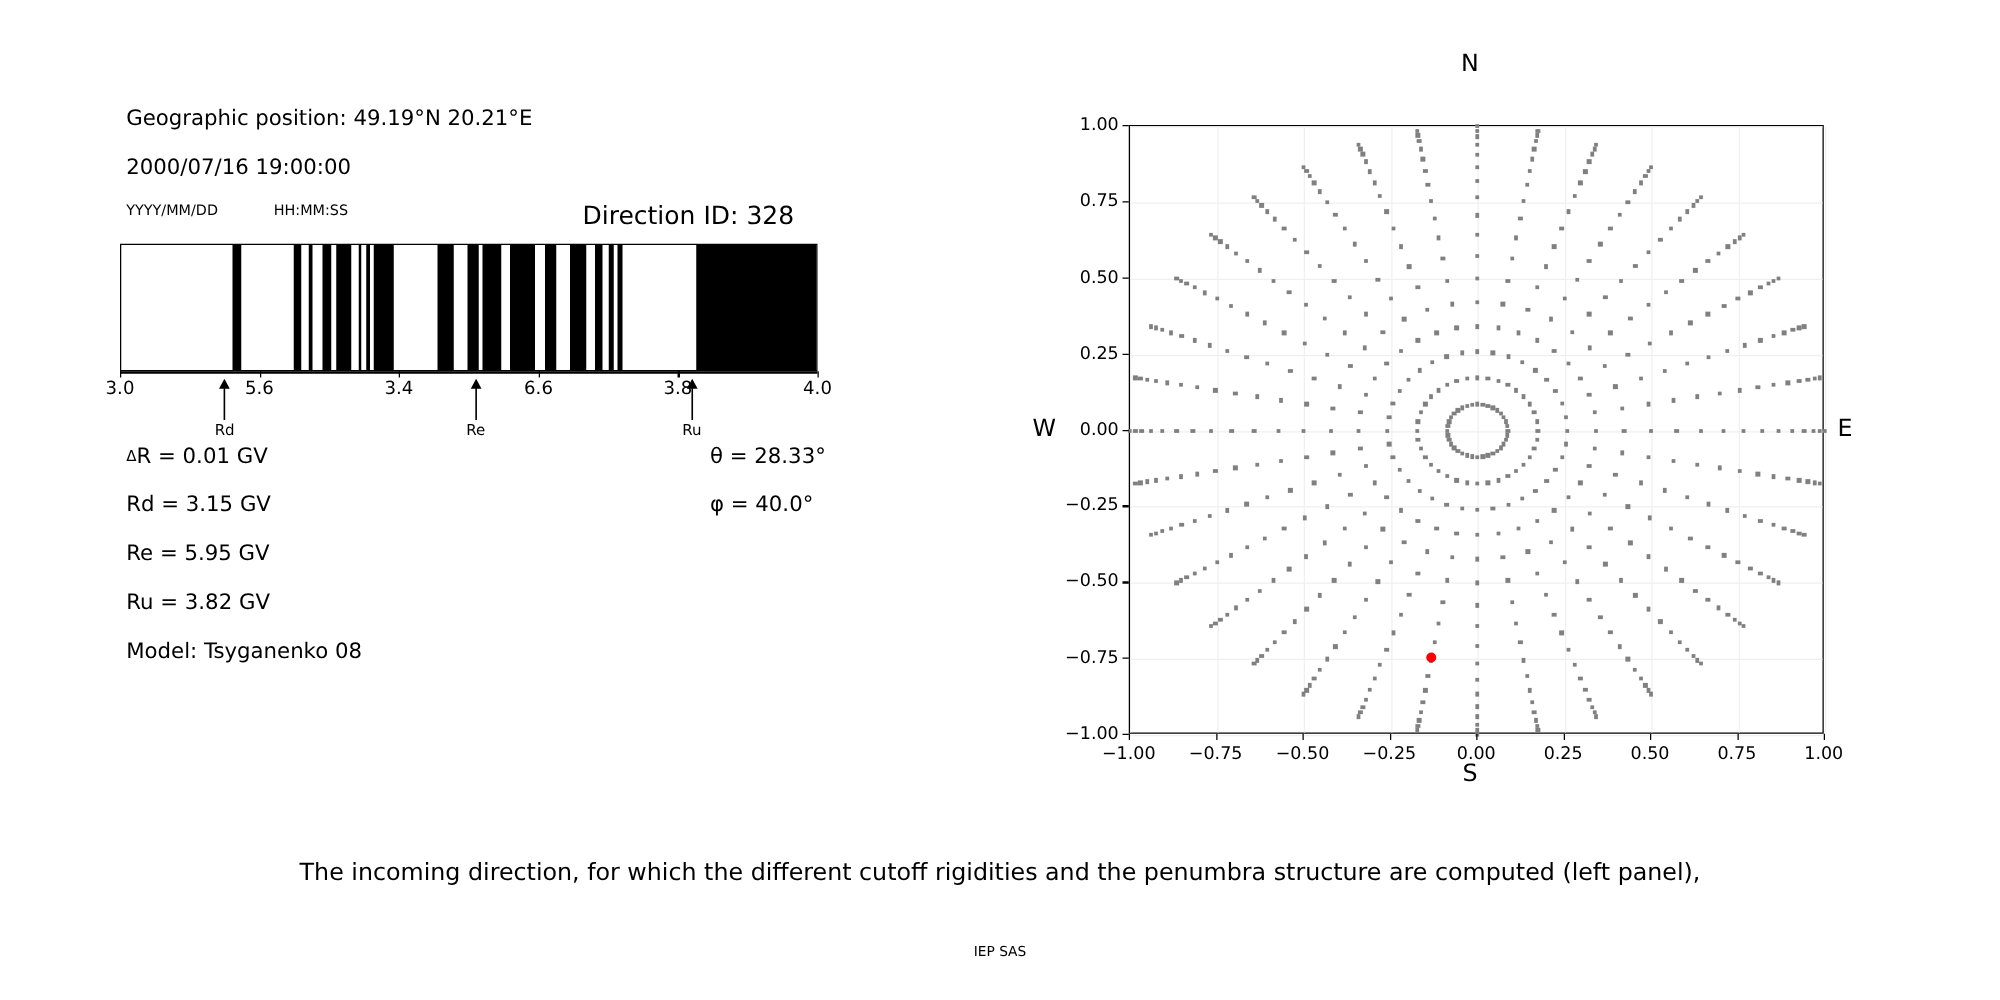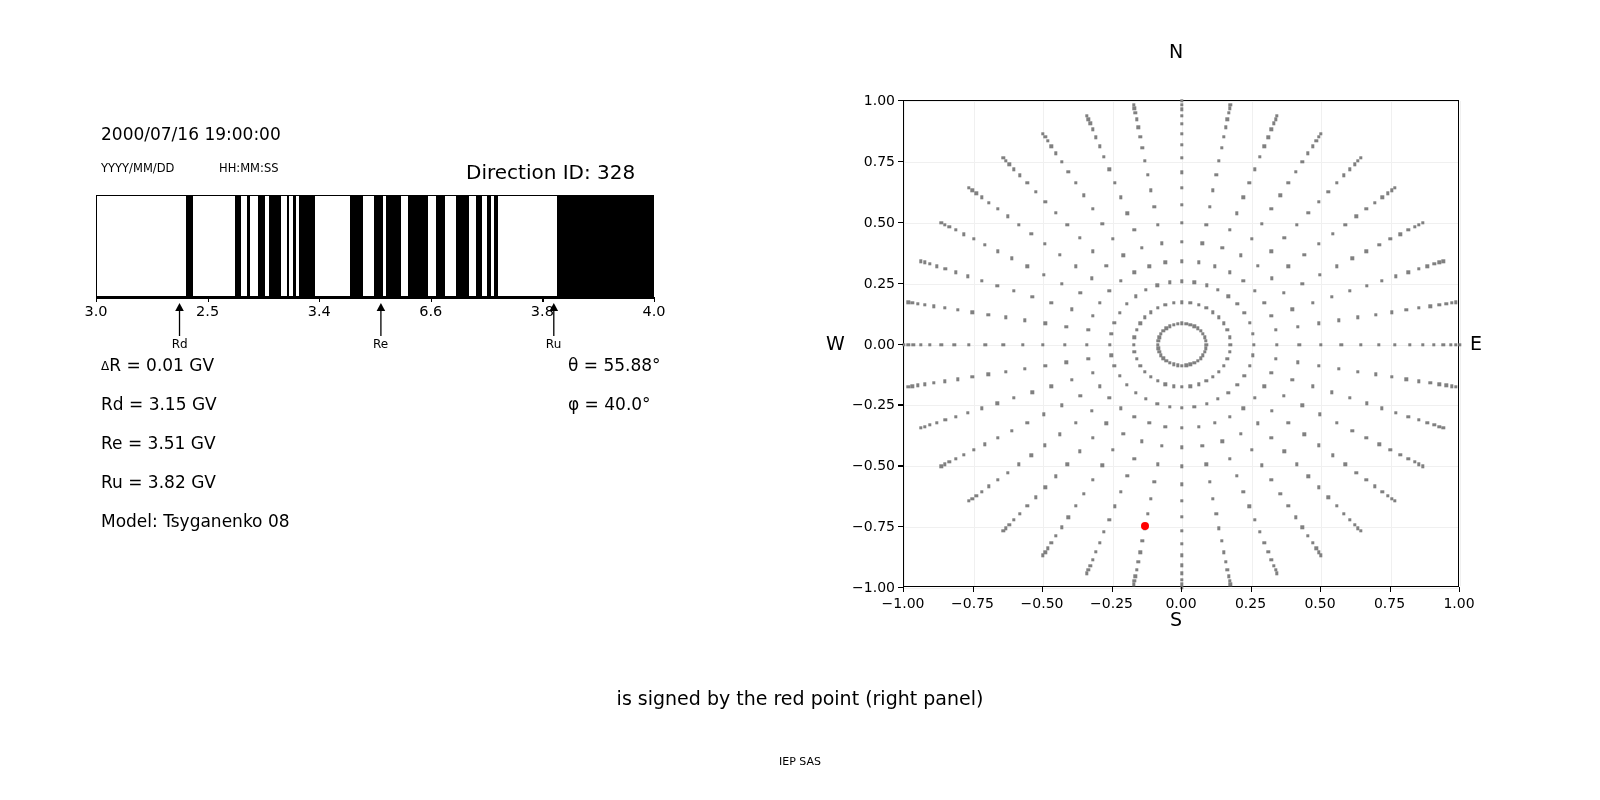--- a/index.html
+++ b/index.html
@@ -83,20 +83,21 @@
   #caption{left:0;top:682px;width:1600px;text-align:center;
       font-size:19px;line-height:32px;}
   #footer{left:0;top:755px;width:1600px;text-align:center;
       font-size:11px;}
 </style>
 </head>
 <body>
 
 <div class="abs" id="left-panel">
 
+  <div class="abs info-line" id="geo-position">Geographic position: 49.19°N 20.21°E</div>
 
   <div class="abs info-line" id="datetime">2000/07/16 19:00:00</div>
 
   <div class="abs" id="fmt-date">YYYY/MM/DD</div>
 
   <div class="abs" id="fmt-time">HH:MM:SS</div>
 
   <div class="abs" id="direction-id">Direction ID: 328</div>
 
   <div class="abs" id="penumbra-wrap">
@@ -119,21 +120,21 @@
         <div class="band" style="left: 390.042px; width: 3.906px;"></div>
         <div class="band" style="left: 396.738px; width: 4.464px;"></div>
         <div class="band" style="left: 460.35px; width: 97.65px;"></div>
       </div>
   </div>
 
   <div class="abs" id="pen-axis">
       <div class="tickmark" style="left: 0px;"></div>
       <div class="ticklabel" style="left: 0px;">3.0</div>
       <div class="tickmark" style="left: 111.6px;"></div>
-      <div class="ticklabel" style="left: 111.6px;">2.5</div>
+      <div class="ticklabel" style="left: 111.6px;">5.6</div>
       <div class="tickmark" style="left: 223.2px;"></div>
       <div class="ticklabel" style="left: 223.2px;">3.4</div>
       <div class="tickmark" style="left: 334.8px;"></div>
       <div class="ticklabel" style="left: 334.8px;">6.6</div>
       <div class="tickmark" style="left: 446.4px;"></div>
       <div class="ticklabel" style="left: 446.4px;">3.8</div>
       <div class="tickmark" style="left: 558px;"></div>
       <div class="ticklabel" style="left: 558px;">4.0</div>
       <div class="arrow-group" style="left: 83.7px;">
         <svg class="arrow-svg" width="11" height="33" viewBox="0 0 11 33">
@@ -154,24 +155,24 @@
           <line x1="5.5" y1="33" x2="5.5" y2="4" stroke="#000" stroke-width="1.3"></line>
           <polygon points="5.5,0 1.2,8 9.8,8" fill="#000"></polygon>
         </svg>
         <div class="arrow-label">Ru</div>
       </div>
     </div>
 
   <div class="abs val" id="v-dR"><span class="sub-delta">Δ</span><span>R = 0.01 GV</span></div>
 
   <div class="abs val" id="v-Rd">Rd = 3.15 GV</div>
-  <div class="abs val" id="v-Re">Re = 3.51 GV</div>
+  <div class="abs val" id="v-Re">Re = 5.95 GV</div>
   <div class="abs val" id="v-Ru">Ru = 3.82 GV</div>
   <div class="abs val" id="v-model">Model: Tsyganenko 08</div>
-  <div class="abs val" id="v-theta">θ = 55.88°</div>
+  <div class="abs val" id="v-theta">θ = 28.33°</div>
   <div class="abs val" id="v-phi">φ = 40.0°</div>
 </div>
 
 <div class="abs" id="right-panel">
   <div class="abs compass" id="cmp-N">N</div>
   <div class="abs compass" id="cmp-S">S</div>
   <div class="abs compass" id="cmp-W">W</div>
   <div class="abs compass" id="cmp-E">E</div>
 
   <div id="plot-frame">
@@ -839,15 +840,15 @@
     <div class="yticklabel" style="left: 21px; width: 54px; top: 242.625px;">0.25</div>
     <div class="ytick" style="left: 78px; top: 181.75px;"></div>
     <div class="yticklabel" style="left: 21px; width: 54px; top: 181.75px;">0.50</div>
     <div class="ytick" style="left: 78px; top: 120.875px;"></div>
     <div class="yticklabel" style="left: 21px; width: 54px; top: 120.875px;">0.75</div>
     <div class="ytick" style="left: 78px; top: 60px;"></div>
     <div class="yticklabel" style="left: 21px; width: 54px; top: 60px;">1.00</div>
   </div>
 
 <div class="abs" id="caption">
-  <div>is signed by the red point (right panel)</div>
+  <div>The incoming direction, for which the different cutoff rigidities and the penumbra structure are computed (left panel),</div>
 </div>
 <div class="abs" id="footer">IEP SAS</div>
 
 </body></html>

